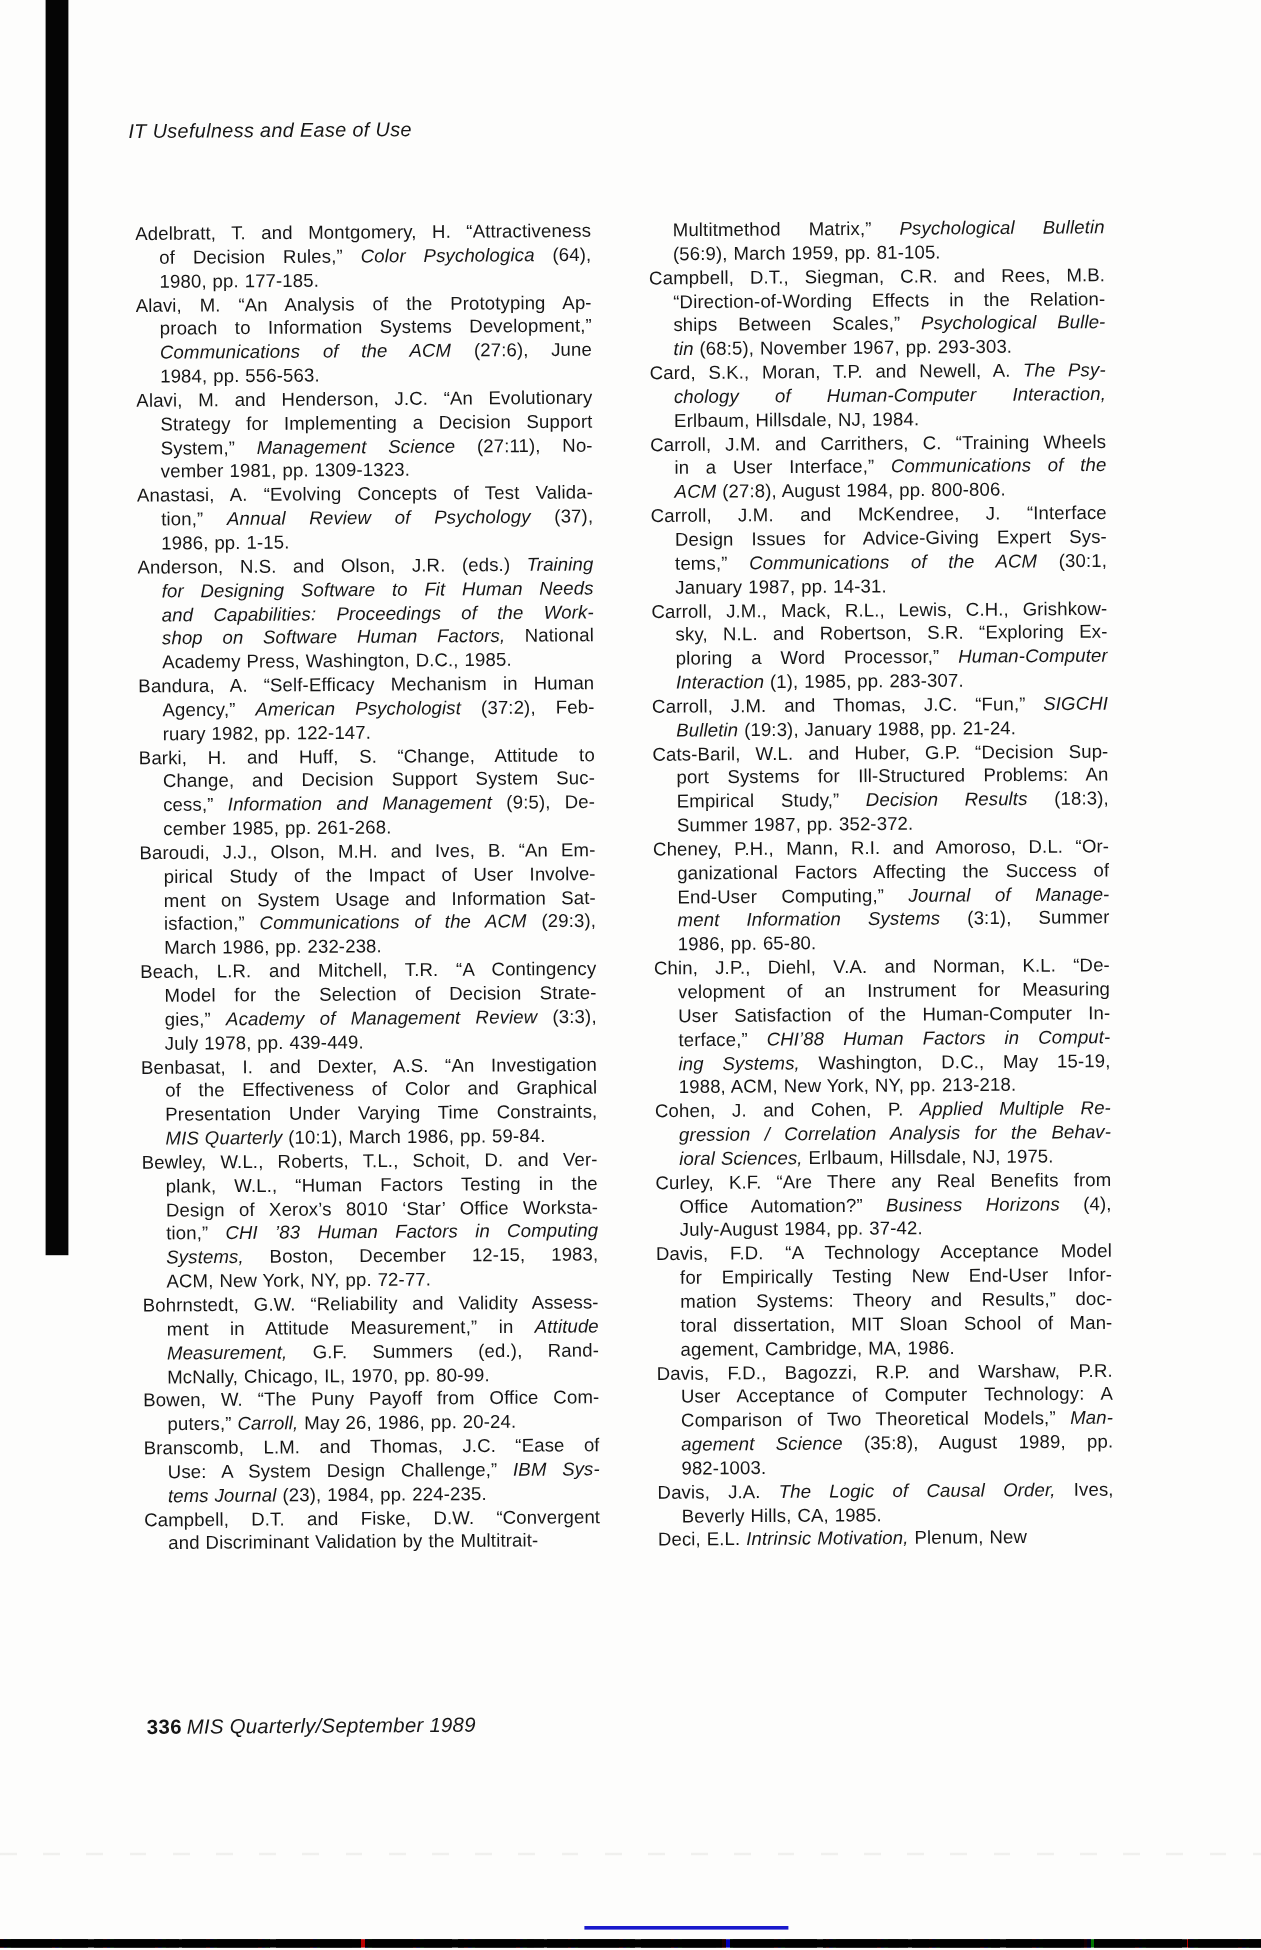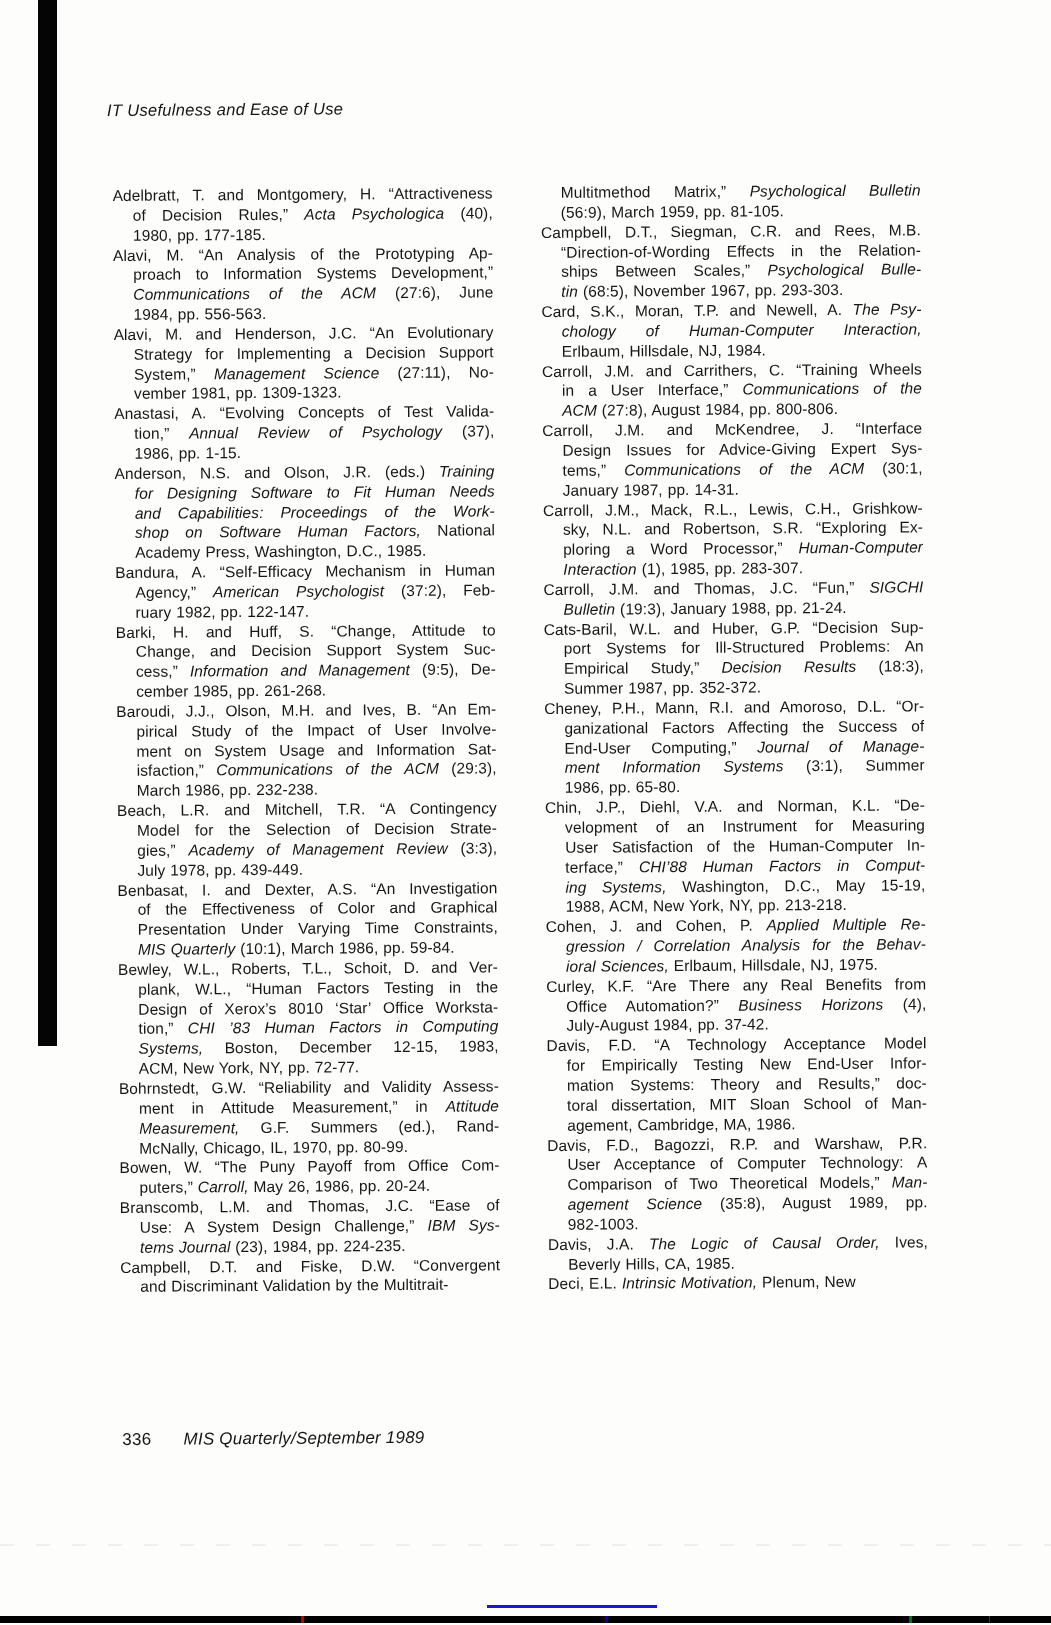--- a/index.html
+++ b/index.html
@@ -12,42 +12,42 @@
   .col-left{left:112px;}
   .col-right{left:540px;}
   .ref{margin:0;}
   .line{line-height:19.85px;height:19.85px;overflow:hidden;
         text-align:justify;text-align-last:justify;padding-left:20px;
         word-spacing:.5px;letter-spacing:.1px;}
   .line.first{padding-left:0;}
   .line.last{text-align-last:left;}
   .line i{font-style:italic;}
   .footer{position:absolute;left:113px;top:1430px;font-size:17px;}
-  .footer .pn{font-weight:normal;margin-right:32px;letter-spacing:.3px;}
+  .footer .pn{font-weight:bold;margin-right:4px;letter-spacing:.3px;}
   .footer .jn{font-style:italic;letter-spacing:.2px;}
   
   .left-bar{position:absolute;left:38px;top:0;width:19px;height:1046px;background:var(--black,#000);}
   .faint-line{position:absolute;left:0;top:1544px;width:100%;height:2px;opacity:.6;
      background:repeating-linear-gradient(90deg,#e7e7e4 0 14px,transparent 14px 36px);}
   .blue-line{position:absolute;left:487px;top:1605px;width:170px;height:3px;background:var(--blue,#1a1acc);}
   .bottom-band{position:absolute;left:0;top:1616px;width:100%;height:7px;
      background:
        repeating-linear-gradient(90deg,#000 0 73px,transparent 73px 78px,#000 78px 141px,rgba(0,0,0,.88) 141px 149px,transparent 149px 152px),
        repeating-linear-gradient(90deg,#b00 0 3px,#00b 3px 6px,#070 6px 9px,#000 9px 43px);}
 </style>
 </head>
 <body>
 
 <div class="page">
   <div class="content">
     <div class="running-head">IT Usefulness and Ease of Use</div>
     <div class="col col-left" id="col-left">
         <div class="ref">
           <div class="line first"><span>Adelbratt, T. and Montgomery, H. “Attractiveness</span></div>
-          <div class="line"><span>of Decision Rules,” </span><i>Acta Psychologica</i><span> (40),</span></div>
+          <div class="line"><span>of Decision Rules,” </span><i>Color Psychologica</i><span> (64),</span></div>
           <div class="line last"><span>1980, pp. 177-185.</span></div>
         </div>
         <div class="ref">
           <div class="line first"><span>Alavi, M. “An Analysis of the Prototyping Ap-</span></div>
           <div class="line"><span>proach to Information Systems Development,”</span></div>
           <div class="line"><i>Communications of the ACM</i><span> (27:6), June</span></div>
           <div class="line last"><span>1984, pp. 556-563.</span></div>
         </div>
         <div class="ref">
           <div class="line first"><span>Alavi, M. and Henderson, J.C. “An Evolutionary</span></div>

